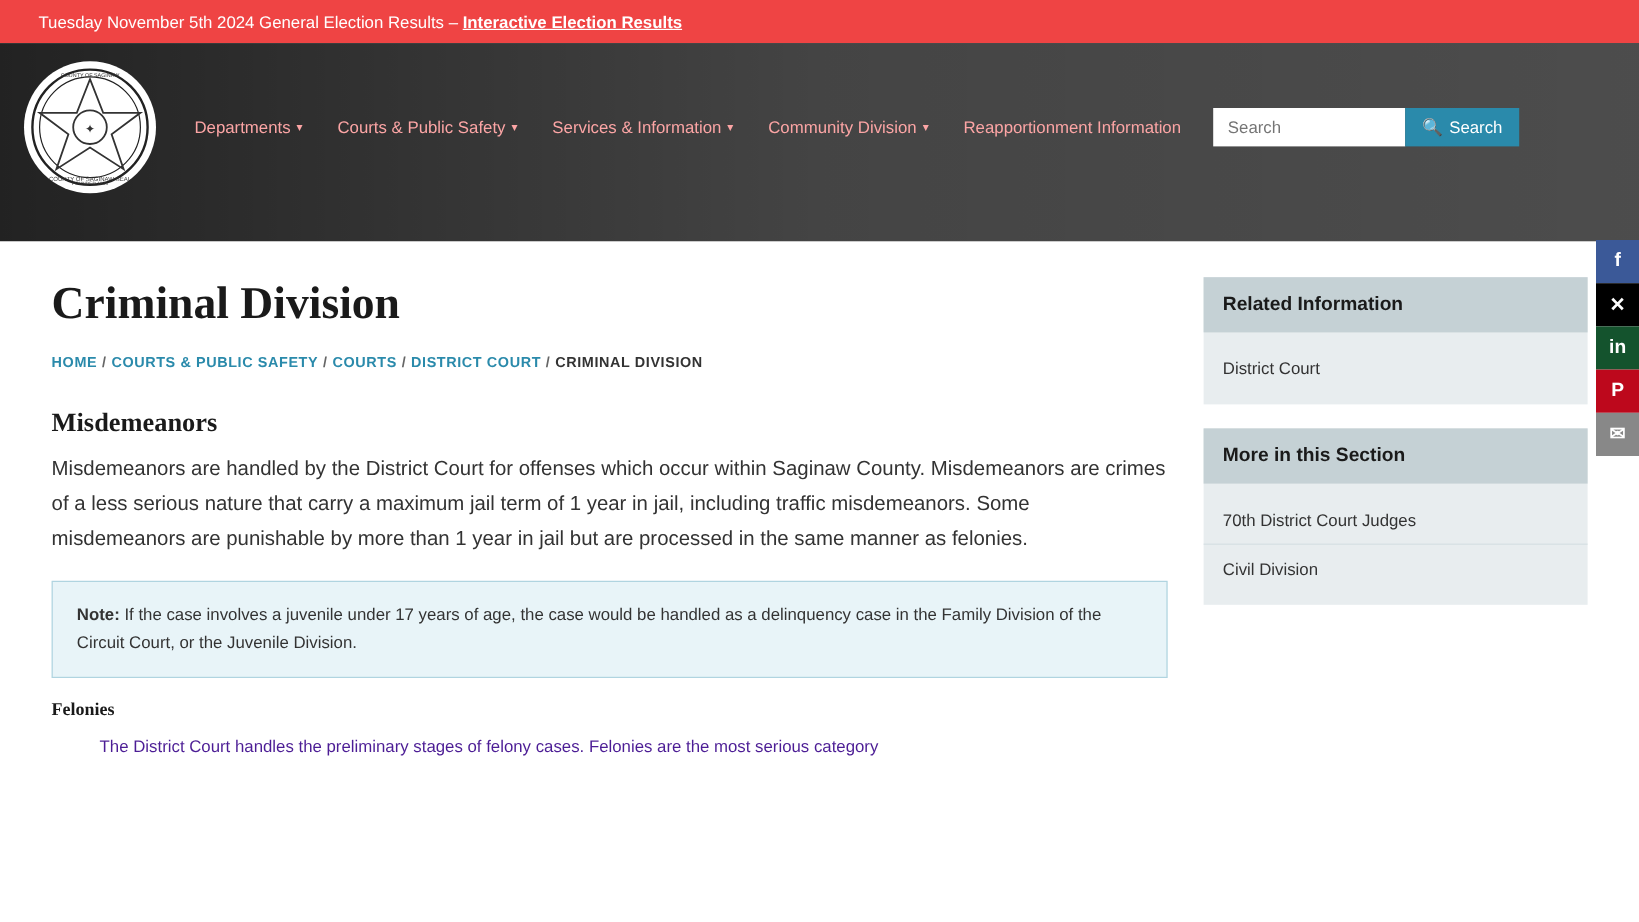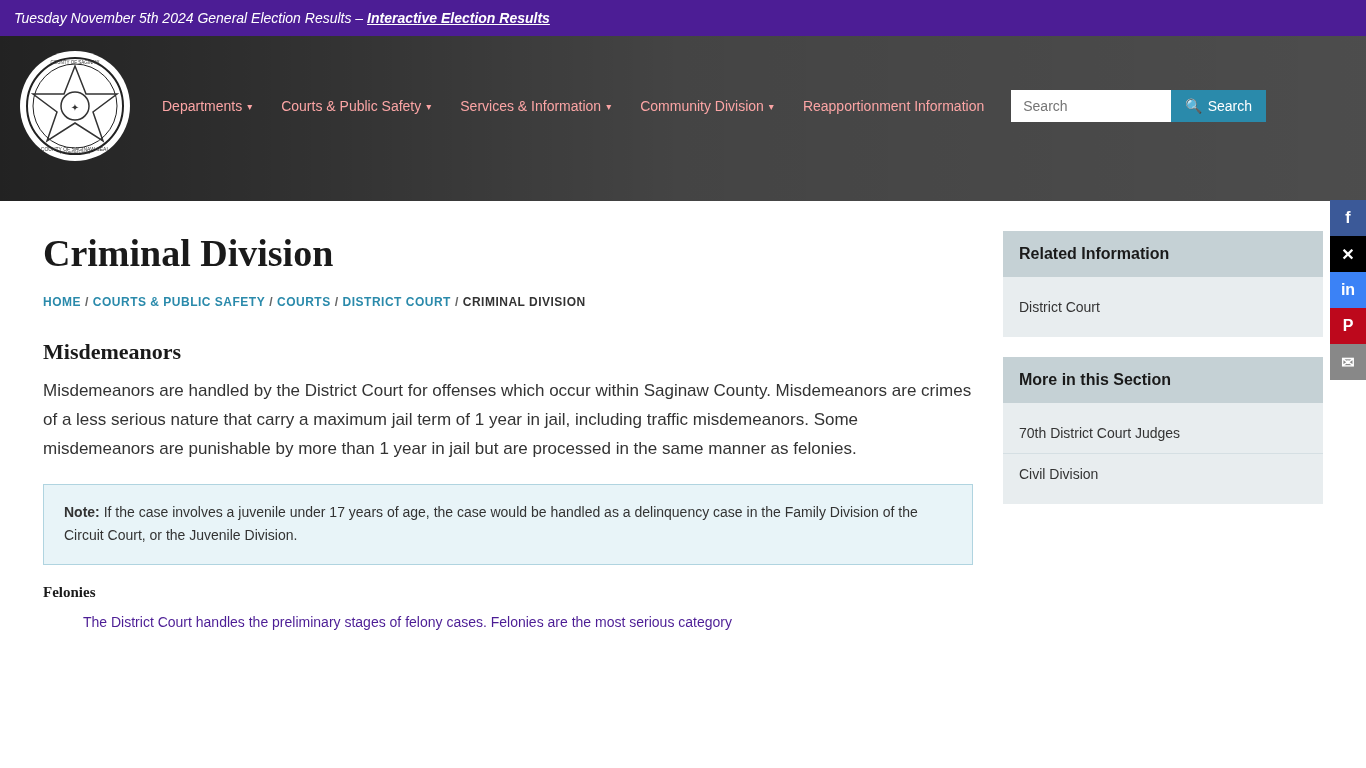--- a/index.html
+++ b/index.html
@@ -1,24 +1,23 @@
 <!DOCTYPE html>
 <html><head>
   <meta charset="utf-8">
   <style>
     * { margin: 0; padding: 0; box-sizing: border-box; }
     body { font-family: Arial, sans-serif; font-size: 14px; color: #333; overflow-x: hidden; }
 
     
     #top-banner {
-      background-color: #4c1d95;
+      background-color: #ef4444;
       color: white;
-      padding: 10px 14px;
-      font-size: 14px;
-      font-style: italic;
+      padding: 10px 32px;
+      font-size: 14px;
     }
     #top-banner a {
       color: white;
       font-weight: bold;
       text-decoration: underline;
     }
 
     
     #header {
       position: relative;
@@ -123,21 +122,21 @@
       display: flex;
       align-items: center;
       justify-content: center;
       color: white;
       font-weight: bold;
       font-size: 16px;
       cursor: pointer;
     }
     .social-fb { background: #3b5998; }
     .social-x { background: #000; }
-    .social-li { background: #3b82f6; }
+    .social-li { background: #14532d; }
     .social-pi { background: #bd081c; }
     .social-em { background: #888; }
 
     
     #main-content {
       display: flex;
       max-width: 1320px;
       margin: 0 auto;
       padding: 30px 20px;
       gap: 30px;

